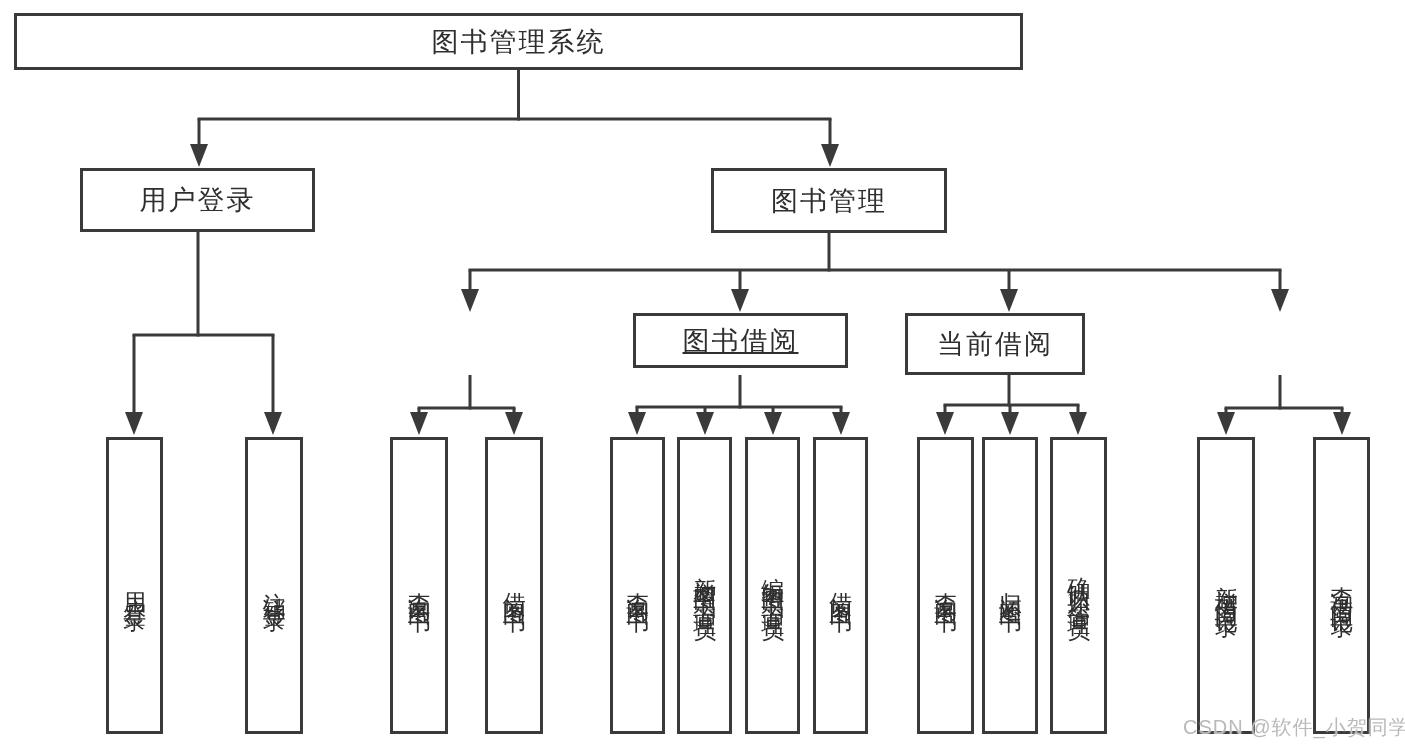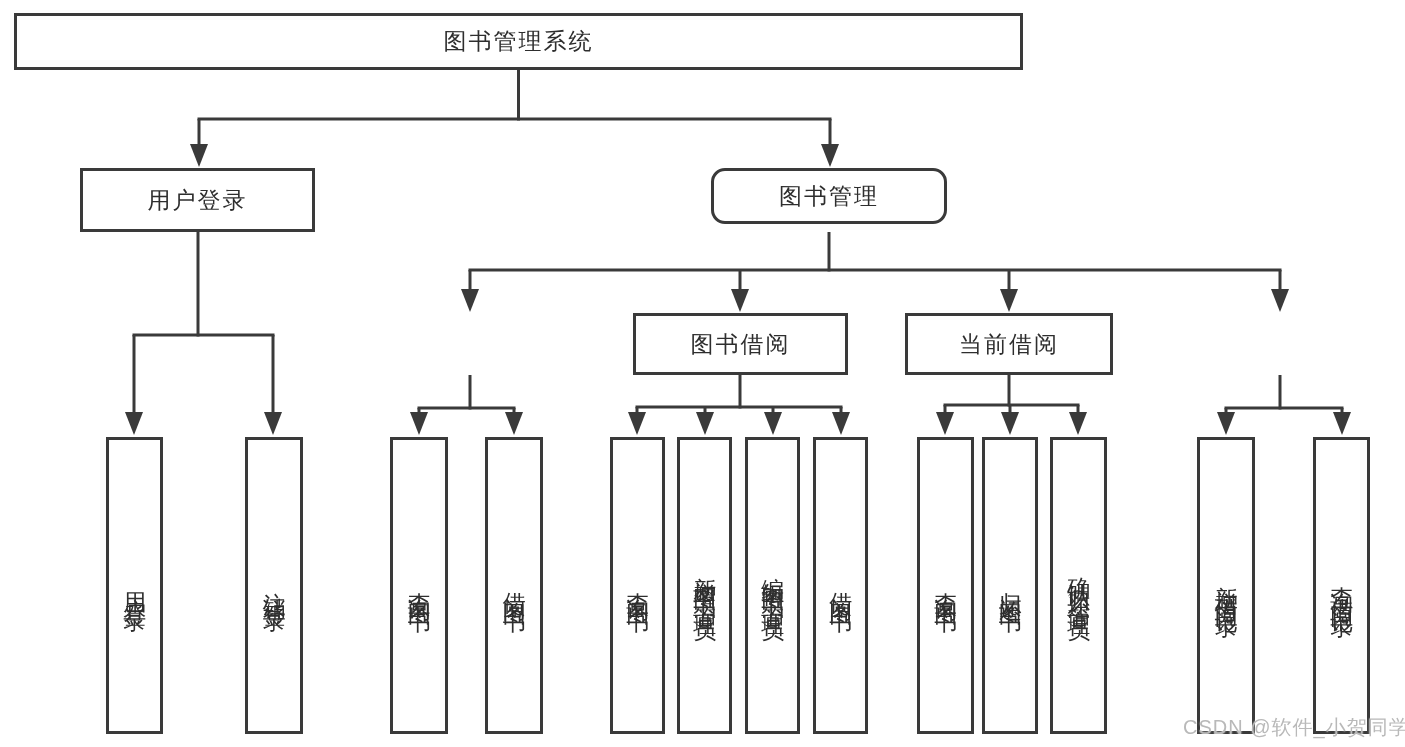--- a/index.html
+++ b/index.html
@@ -5,21 +5,21 @@
   html,body{margin:0;padding:0;background:#ffffff;}
   .canvas{
     position:relative;width:1405px;height:747px;background:#ffffff;
     font-family:"Liberation Sans","DejaVu Sans",sans-serif;color:#2e2e2e;overflow:hidden;
   }
   .connector-layer{position:absolute;left:0;top:0;width:1405px;height:747px;}
   .node{
     position:absolute;box-sizing:border-box;background:#ffffff;
     border:3px solid #3a3a3a;display:flex;align-items:center;justify-content:center;
   }
-  .hnode .lbl{font-size:23px;letter-spacing:2px;white-space:nowrap;}
+  .hnode .lbl{font-size:27px;letter-spacing:2px;white-space:nowrap;}
   .vnode .lbl{
     writing-mode:vertical-rl;text-orientation:mixed;
     font-size:23px;letter-spacing:6px;line-height:1.1;white-space:nowrap;
   }
   .watermark{
     position:absolute;left:1183px;top:714px;z-index:10;
     font-size:20px;letter-spacing:1px;color:#b9b9b9;
     text-shadow:0 0 2px #ffffff;white-space:nowrap;
   }
 </style>
@@ -97,28 +97,28 @@
     </g>
   </svg>
 
   <div class="node hnode" style="left:14px;top:13px;width:1009px;height:57px;">
     <span class="lbl">图书管理系统</span>
   </div>
 
   <div class="node hnode" style="left:80px;top:168px;width:235px;height:64px;">
     <span class="lbl">用户登录</span>
   </div>
-  <div class="node hnode" style="left:711px;top:168px;width:236px;height:56px;border-radius:14px;">
+  <div class="node hnode" style="left:711px;top:168px;width:236px;height:65px;">
     <span class="lbl">图书管理</span>
   </div>
 
-  <div class="node hnode" style="left:633px;top:313px;width:215px;height:62px;">
+  <div class="node hnode" style="left:633px;top:313px;width:215px;height:55px;text-decoration:underline;">
     <span class="lbl">图书借阅</span>
   </div>
-  <div class="node hnode" style="left:905px;top:313px;width:208px;height:62px;">
+  <div class="node hnode" style="left:905px;top:313px;width:180px;height:62px;">
     <span class="lbl">当前借阅</span>
   </div>
 
   <div class="node vnode" style="left:106px;top:437px;width:57px;height:297px;">
     <span class="lbl">用户登录</span>
   </div>
   <div class="node vnode" style="left:245px;top:437px;width:58px;height:297px;">
     <span class="lbl">注销登录</span>
   </div>
 

